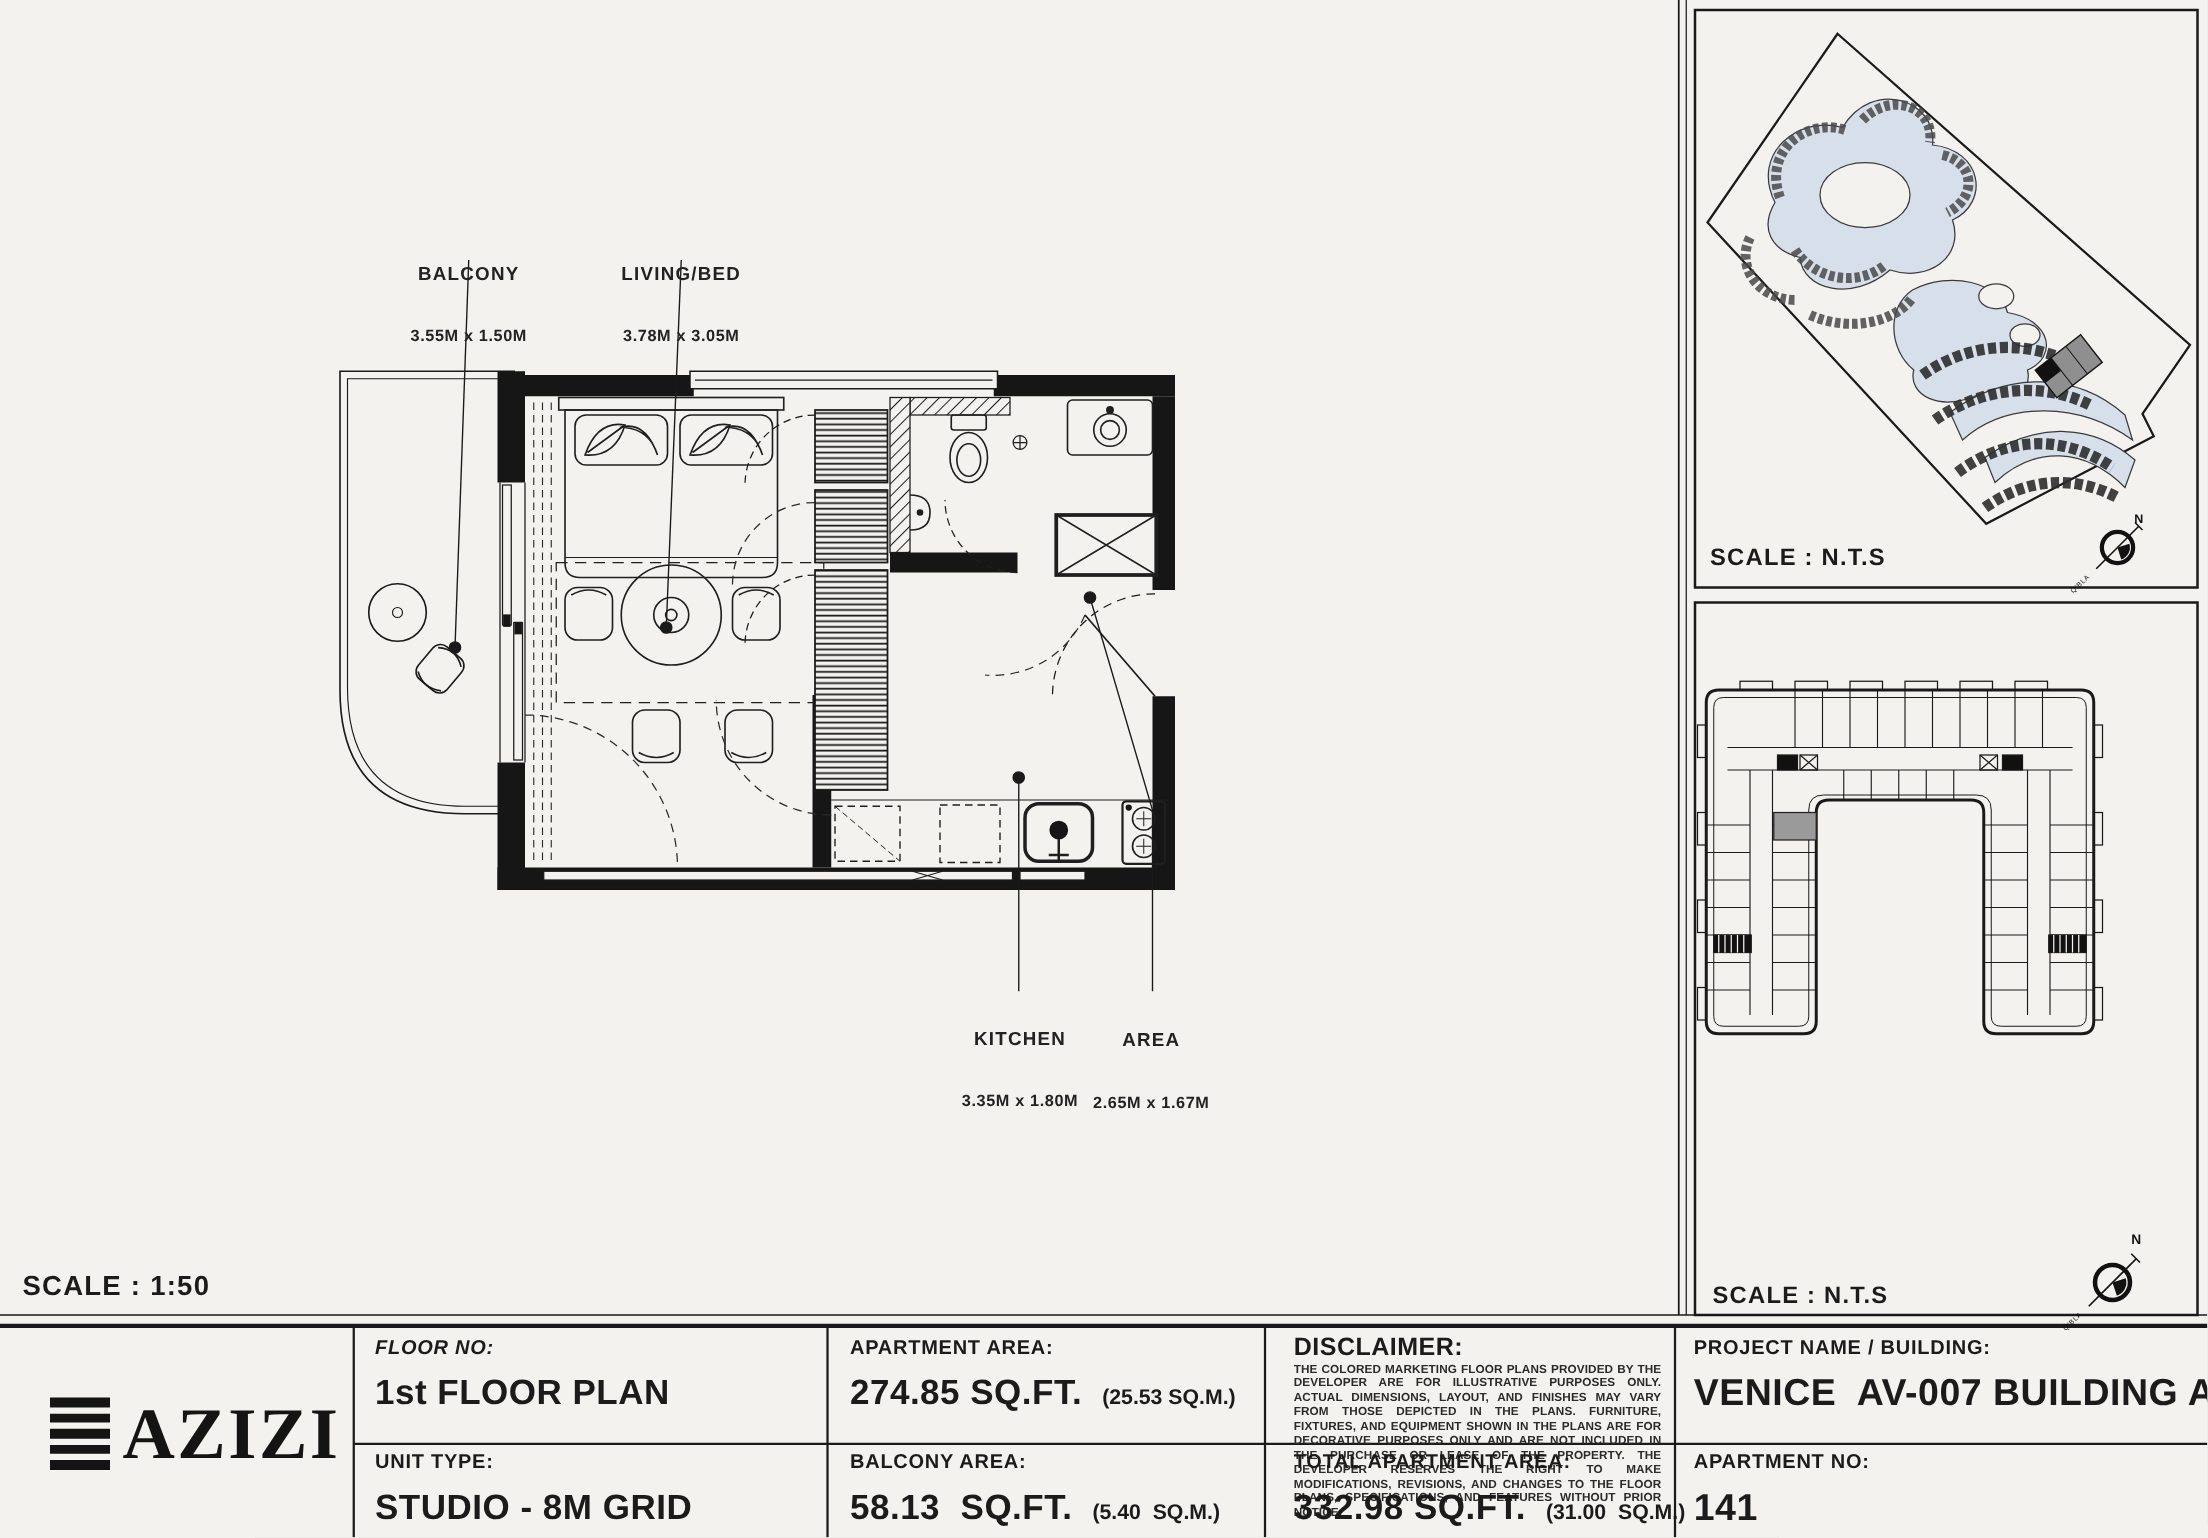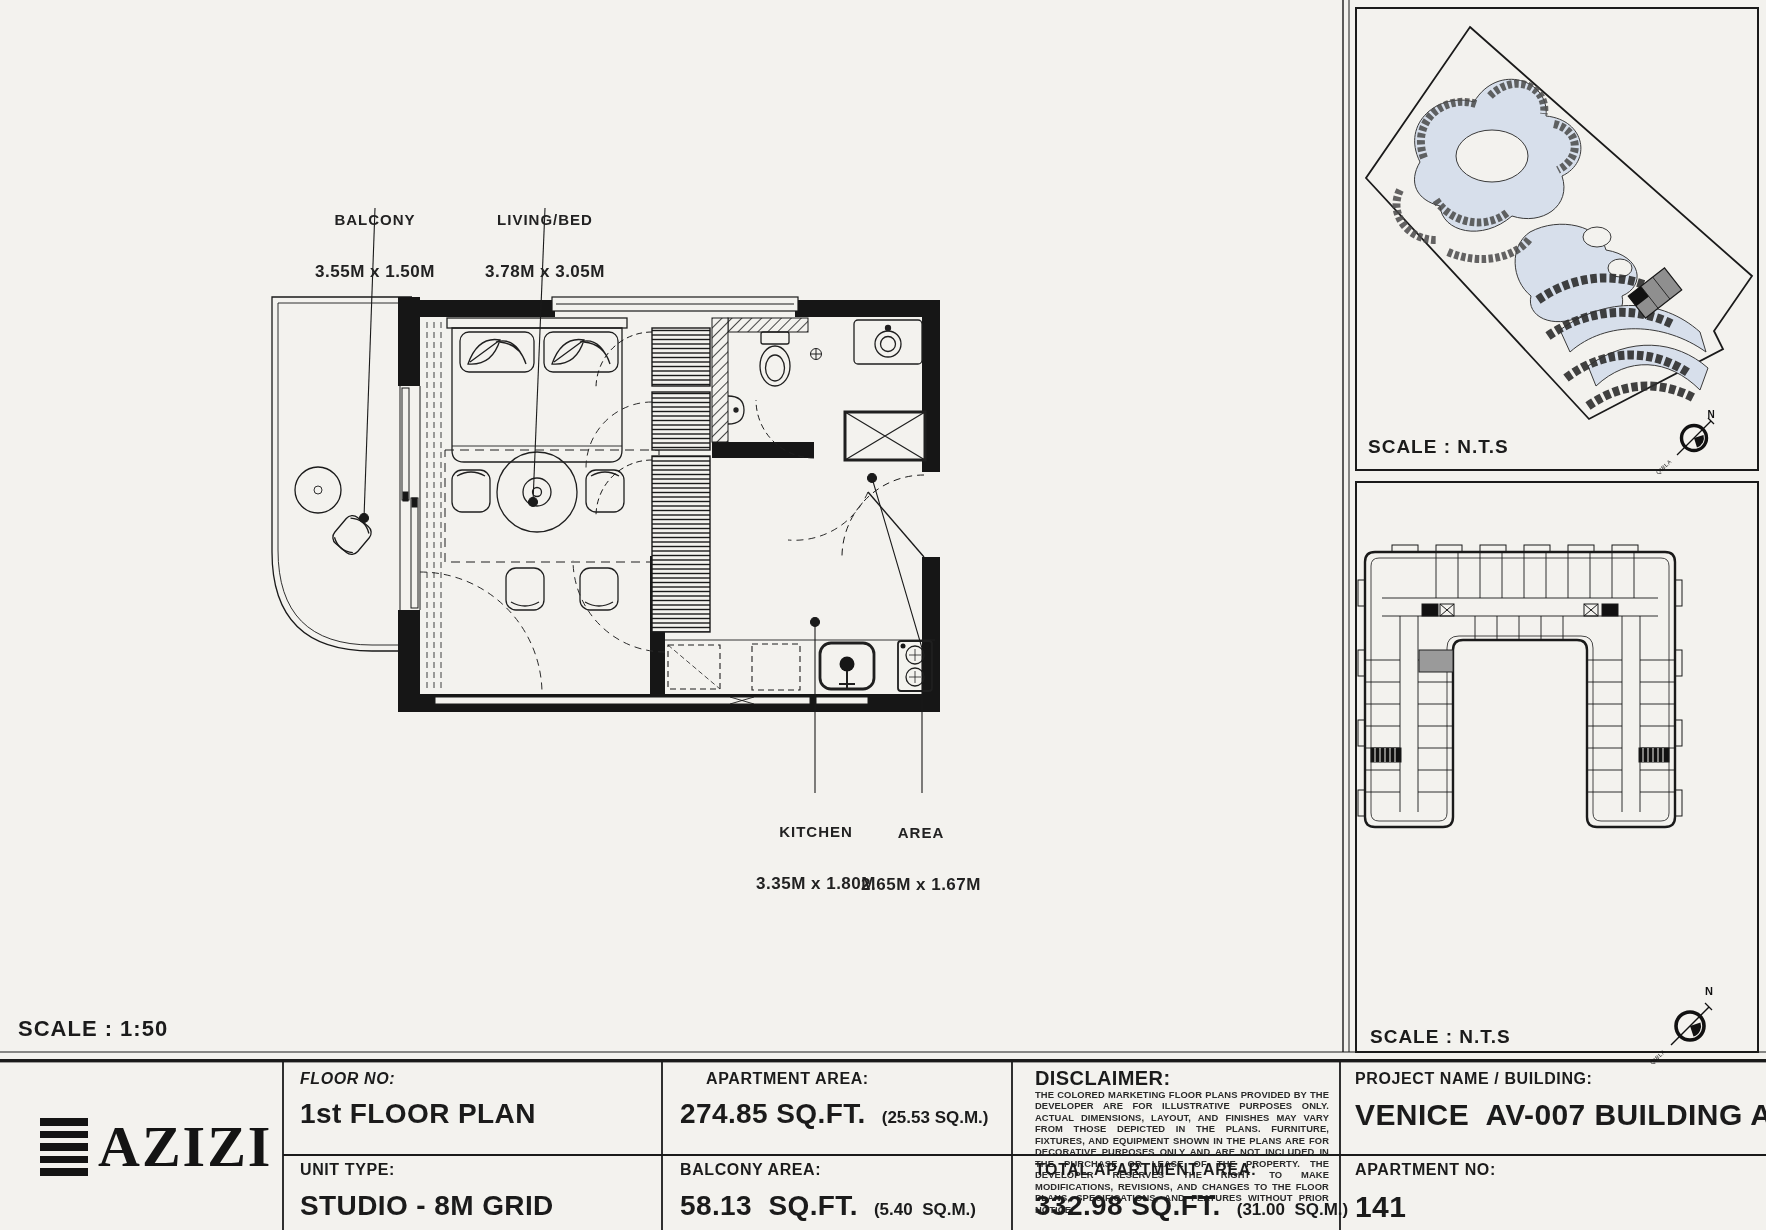--- a/index.html
+++ b/index.html
@@ -5,21 +5,21 @@
   html,body{margin:0;padding:0;background:#e8e7e4;}
   .sheet{
     position:relative;width:1766px;height:1230px;overflow:hidden;
     background:#f3f2ee;color:#1b1b1b;
     font-family:"Liberation Sans",sans-serif;
   }
   svg{position:absolute;left:0;top:0;}
   .txt{position:absolute;white-space:pre;}
   .plan-label{transform:translateX(-50%);text-align:center;line-height:1.12;
     font-size:15px;letter-spacing:1px;font-weight:600;color:#222;}
-  .plan-label .dims{font-size:17px;letter-spacing:.5px;}
+  .plan-label .dims{font-size:13px;letter-spacing:.5px;}
   .scale-txt{font-size:22px;font-weight:600;letter-spacing:1px;}
   .scale-txt.small{font-size:19px;}
   .tb-label{font-size:16px;font-weight:600;letter-spacing:.6px;}
   .tb-value{font-size:28px;font-weight:600;letter-spacing:.4px;text-align:center;}
   .tb-value-row{position:absolute;display:flex;align-items:baseline;gap:16px;white-space:pre;}
   .tb-value-row .big{font-size:28px;font-weight:600;letter-spacing:.4px;}
   .tb-value-row .metric{font-size:17px;font-weight:600;}
   .disclaimer-label{font-size:20px;font-weight:700;letter-spacing:.4px;}
   .disclaimer-text{position:absolute;width:294px;font-size:9.4px;line-height:1.22;
     text-align:justify;font-weight:600;color:#2a2a2a;letter-spacing:.1px;}
@@ -382,21 +382,21 @@
         <span></span>
   </div>
   <div class="logo-word">AZIZI</div>
 </div>
 
 <div class="txt tb-label" style="left:300px;top:1070px;font-style:italic;">FLOOR NO:</div>
 <div class="txt tb-value" style="left:300px;top:1098px;">1st FLOOR PLAN</div>
 <div class="txt tb-label" style="left:300px;top:1161px;">UNIT TYPE:</div>
 <div class="txt tb-value" style="left:300px;top:1190px;">STUDIO - 8M GRID</div>
 
-<div class="txt tb-label" style="left:680px;top:1070px;margin-left:26px;">APARTMENT AREA:</div>
+<div class="txt tb-label" style="left:680px;top:1070px;">APARTMENT AREA:</div>
 <div class="tb-value-row" style="left:680px;top:1098px;">
   <span class="big">274.85 SQ.FT.</span>
   <span class="metric">(25.53 SQ.M.)</span>
 </div>
 <div class="txt tb-label" style="left:680px;top:1161px;">BALCONY AREA:</div>
 <div class="tb-value-row" style="left:680px;top:1190px;">
   <span class="big">58.13  SQ.FT.</span>
   <span class="metric">(5.40  SQ.M.)</span>
 </div>
 

